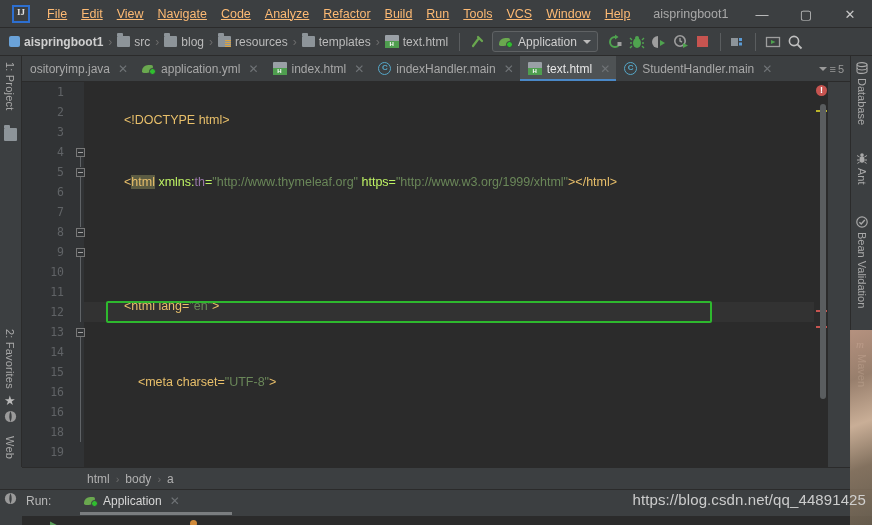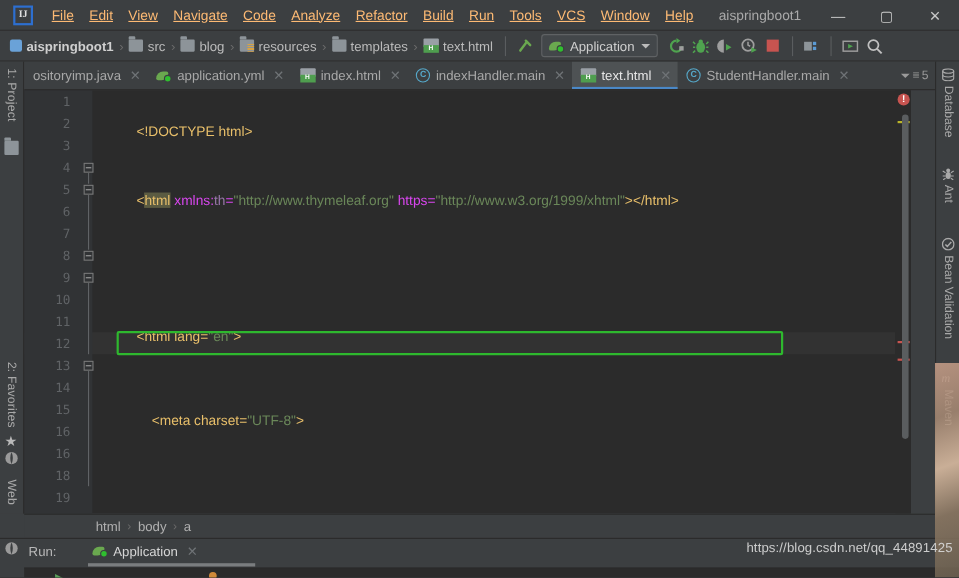--- a/index.html
+++ b/index.html
@@ -181,21 +181,21 @@
     color:#606366; text-align:right;
   }
   .ln { height:20px; line-height:20px; padding-right:6px; }
   .code {
     position:absolute; left:62px; top:0; right:0; bottom:0;
     font-family:Liberation Sans, sans-serif; font-size:12.5px;
     white-space:pre; color:#a9b7c6;margin-left:32px;
   }
   .cl { height:20px; line-height:20px; padding-left:8px; }
   .tag { color:#e8bf6a; }
-  .attr { color:#d946ef; }
+  .attr { color:#bef264; }
   .val { color:#6a8759; }
   .th-ns { color:#9876aa; }
   .html-hl { background:#5b5b42; color:#e8bf6a; }
   .doctype { color:#e8bf6a; }
   .hl-row { background:#323232; }
   .greenbox {
     position:absolute; border:2px solid #2eb82e; border-radius:2px;
     pointer-events:none;
   }
 
@@ -240,21 +240,21 @@
     background:#7a7d7f;
   }
   .run-console {
     position:absolute; left:22px; top:26px; right:0; bottom:0; background:#2b2b2b;
     border-top:1px solid #2b2b2b;
   }
   .run-left-icons { position:absolute; left:4px; top:2px; width:16px; }
 
   
   .watermark {
-    position:absolute; right:6px; top:491px; font-size:12px;
+    position:absolute; right:6px; top:491px; font-size:15px;
     color:#d8d8d8; font-family:"Liberation Sans", sans-serif;
     letter-spacing:.1px; opacity:.92;
   }
   
   .photo-edge {
     position:absolute; right:0; top:330px; width:22px; height:195px;
     background:linear-gradient(160deg,#caa08a 0%,#a88a74 25%,#e2c2a6 48%,#8f7a64 70%,#6f6352 100%);
     opacity:.85;
   }
 </style>

